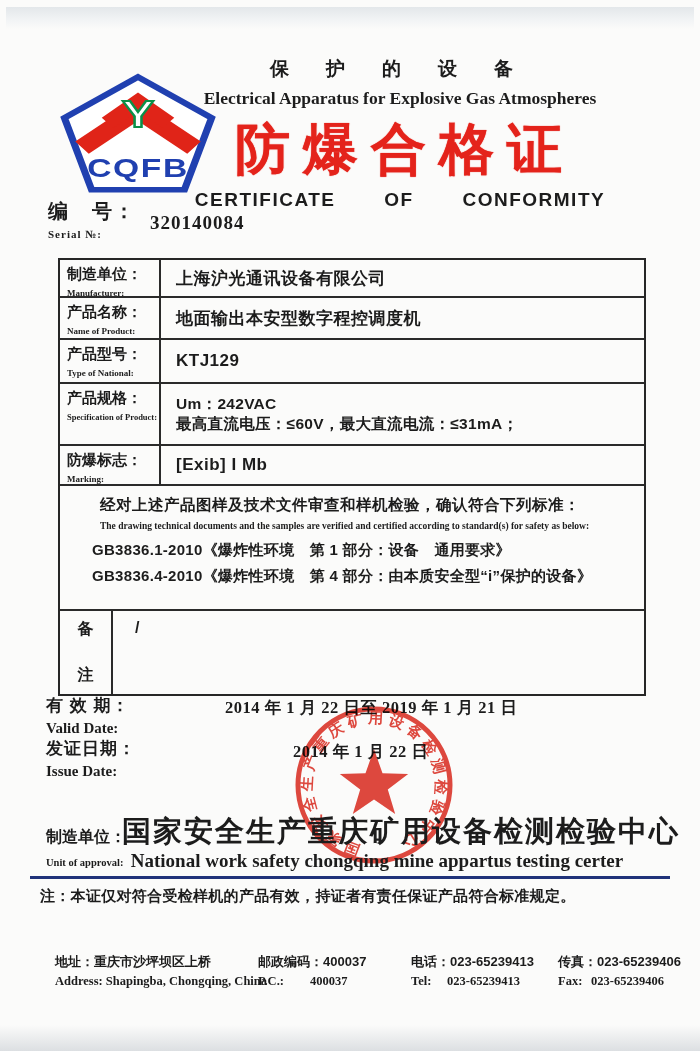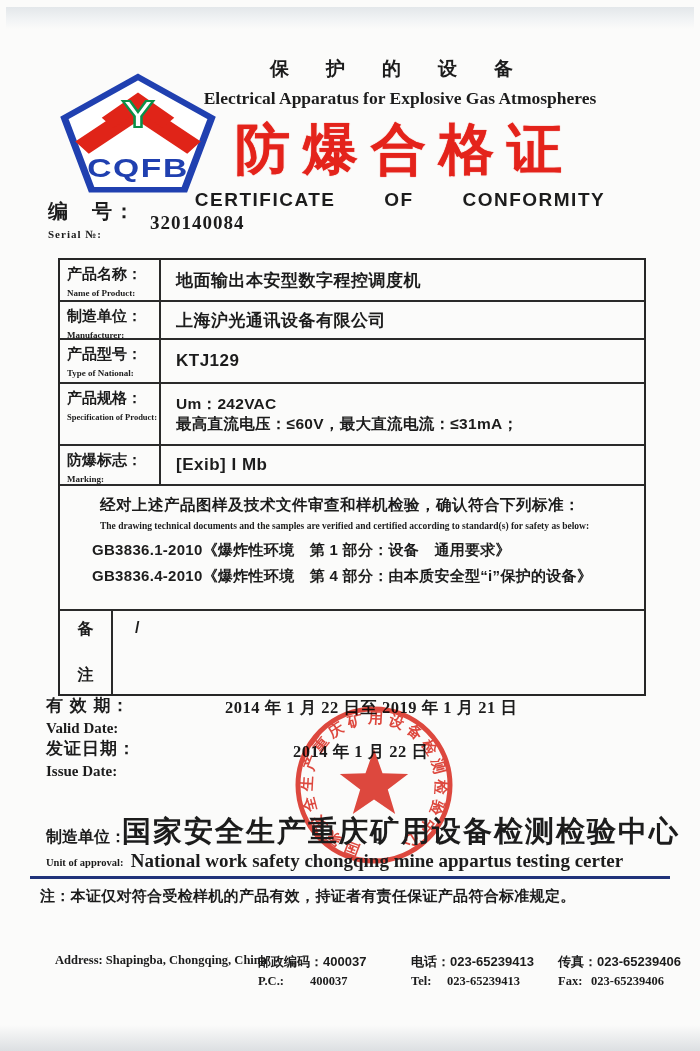--- a/index.html
+++ b/index.html
@@ -110,37 +110,37 @@
   </div>
 
   <div class="serial">
     <div class="cn">编　号：</div>
     <div class="en">Serial  №:</div>
   </div>
   <div class="serial-value">320140084</div>
 
   <div class="cert-table">
 
+    <div class="trow r1">
+      <div class="tlabel">
+        <div class="cn">制造单位：</div>
+        <div class="en">Manufacturer:</div>
+      </div>
+      <div class="tvalue">
+        <div class="v">上海沪光通讯设备有限公司</div>
+      </div>
+    </div>
+
     <div class="trow r2">
       <div class="tlabel">
         <div class="cn">产品名称：</div>
         <div class="en">Name of Product:</div>
       </div>
       <div class="tvalue">
         <div class="v">地面输出本安型数字程控调度机</div>
-      </div>
-    </div>
-
-    <div class="trow r1">
-      <div class="tlabel">
-        <div class="cn">制造单位：</div>
-        <div class="en">Manufacturer:</div>
-      </div>
-      <div class="tvalue">
-        <div class="v">上海沪光通讯设备有限公司</div>
       </div>
     </div>
 
     <div class="trow r3">
       <div class="tlabel">
         <div class="cn">产品型号：</div>
         <div class="en">Type of National:</div>
       </div>
       <div class="tvalue">
         <div class="v">KTJ129</div>
@@ -213,20 +213,21 @@
   <div class="approval-en">National work safety chongqing mine appartus testing certer</div>
 
   <hr class="navy-line">
 
   <div class="note">
     <div class="cn">注：本证仅对符合受检样机的产品有效，持证者有责任保证产品符合标准规定。</div>
   </div>
 
   <div class="contacts">
     <div class="ccol c1">
+      <div class="cline">地址：重庆市沙坪坝区上桥</div>
       <div class="eline">Address: Shapingba, Chongqing, China</div>
     </div>
     <div class="ccol c2">
       <div class="cline">邮政编码：400037</div>
       <div class="eline">
         <span class="lab">P.C.:</span>
         <span>400037</span>
       </div>
     </div>
     <div class="ccol c3">

